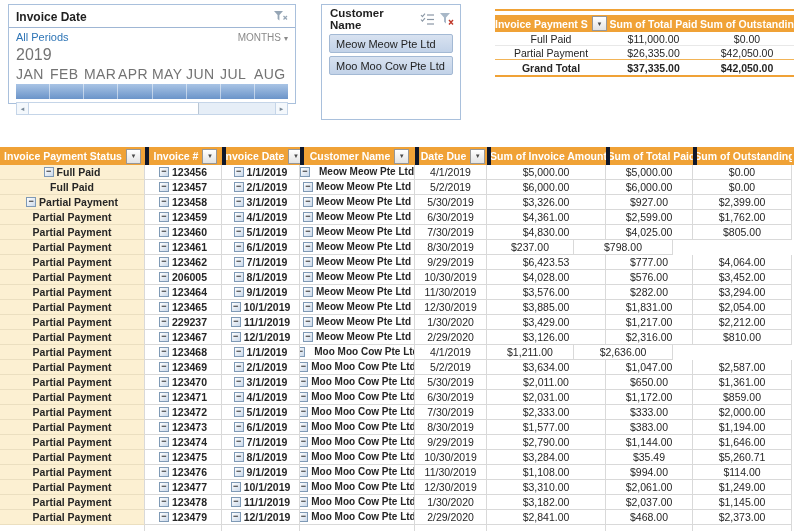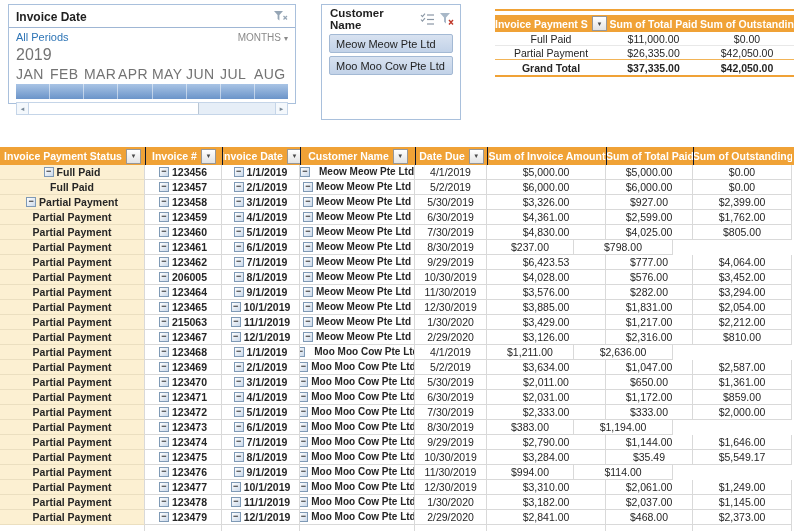--- a/index.html
+++ b/index.html
@@ -49,21 +49,21 @@
   .sum-row{display:flex;height:13px;align-items:center;font-size:10.5px;
            border-bottom:1px solid #E8E8E8}
   .sum-row:last-child{border-bottom:1px solid #F2B457}
   .sum-grand{display:flex;height:15px;align-items:center;font-size:10.5px;font-weight:bold;
              border-bottom:2px solid var(--accent,#F0A236)}
   
   #pivot{position:absolute;left:0;top:147px;width:794px}
   .p-hrow{display:flex;height:18px;background:var(--accent,#F0A236);color:#fff;
           font-weight:bold;font-size:10.5px}
   .p-hcell{display:flex;align-items:center;justify-content:center;height:100%;
-           box-sizing:border-box;border-left:1px solid #0f172a;overflow:hidden;white-space:nowrap}
+           box-sizing:border-box;border-left:4px solid #0f172a;overflow:hidden;white-space:nowrap}
   .p-hcell:first-child{border-left:none}
   .fbtn{width:13px;height:13px;margin-left:4px;flex:none;
         background:linear-gradient(#FFFFFF,#E3E3E3);border:1px solid #979797;
         color:#4A4A4A;font-size:6px;display:flex;align-items:center;justify-content:center}
   .p-row{display:flex;height:15px;font-size:10.5px;line-height:1}
   .p-cell{display:flex;align-items:center;justify-content:center;height:100%;
           box-sizing:border-box;border-right:1px solid #D9D9D9;border-bottom:1px solid #D9D9D9;
           overflow:hidden;white-space:nowrap}
   .w0{width:145px}.w1{width:77px}.w2{width:78px}.w3{width:115px}
   .w4{width:72px}.w5{width:119px}.w6{width:87px}.w7{width:99px}
@@ -506,21 +506,21 @@
           <div class="p-cell w7">
             <span>$2,054.00</span>
           </div>
         </div>
         <div class="p-row">
           <div class="p-cell w0 cream b">
             <span>Partial Payment</span>
           </div>
           <div class="p-cell w1 b">
             <span class="xbox">−</span>
-            <span>215063</span>
+            <span>229237</span>
           </div>
           <div class="p-cell w2 b">
             <span class="xbox">−</span>
             <span>11/1/2019</span>
           </div>
           <div class="p-cell w3 b cell-cust">
             <span class="xbox">−</span>
             <span>Meow Meow Pte Ltd</span>
           </div>
           <div class="p-cell w4">
@@ -719,20 +719,23 @@
             <span class="xbox">−</span>
             <span>6/1/2019</span>
           </div>
           <div class="p-cell w3 b cell-cust">
             <span class="xbox">−</span>
             <span>Moo Moo Cow Pte Ltd</span>
           </div>
           <div class="p-cell w4">
             <span>8/30/2019</span>
           </div>
+          <div class="p-cell w5">
+            <span>$1,577.00</span>
+          </div>
           <div class="p-cell w6">
             <span>$383.00</span>
           </div>
           <div class="p-cell w7">
             <span>$1,194.00</span>
           </div>
         </div>
         <div class="p-row">
           <div class="p-cell w0 cream b">
             <span>Partial Payment</span>
@@ -781,41 +784,44 @@
           <div class="p-cell w4">
             <span>10/30/2019</span>
           </div>
           <div class="p-cell w5">
             <span>$3,284.00</span>
           </div>
           <div class="p-cell w6">
             <span>$35.49</span>
           </div>
           <div class="p-cell w7">
-            <span>$5,549.17</span>
+            <span>$5,260.71</span>
           </div>
         </div>
         <div class="p-row">
           <div class="p-cell w0 cream b">
             <span>Partial Payment</span>
           </div>
           <div class="p-cell w1 b">
             <span class="xbox">−</span>
             <span>123476</span>
           </div>
           <div class="p-cell w2 b">
             <span class="xbox">−</span>
             <span>9/1/2019</span>
           </div>
           <div class="p-cell w3 b cell-cust">
             <span class="xbox">−</span>
             <span>Moo Moo Cow Pte Ltd</span>
           </div>
           <div class="p-cell w4">
             <span>11/30/2019</span>
+          </div>
+          <div class="p-cell w5">
+            <span>$1,108.00</span>
           </div>
           <div class="p-cell w6">
             <span>$994.00</span>
           </div>
           <div class="p-cell w7">
             <span>$114.00</span>
           </div>
         </div>
         <div class="p-row">
           <div class="p-cell w0 cream b">

